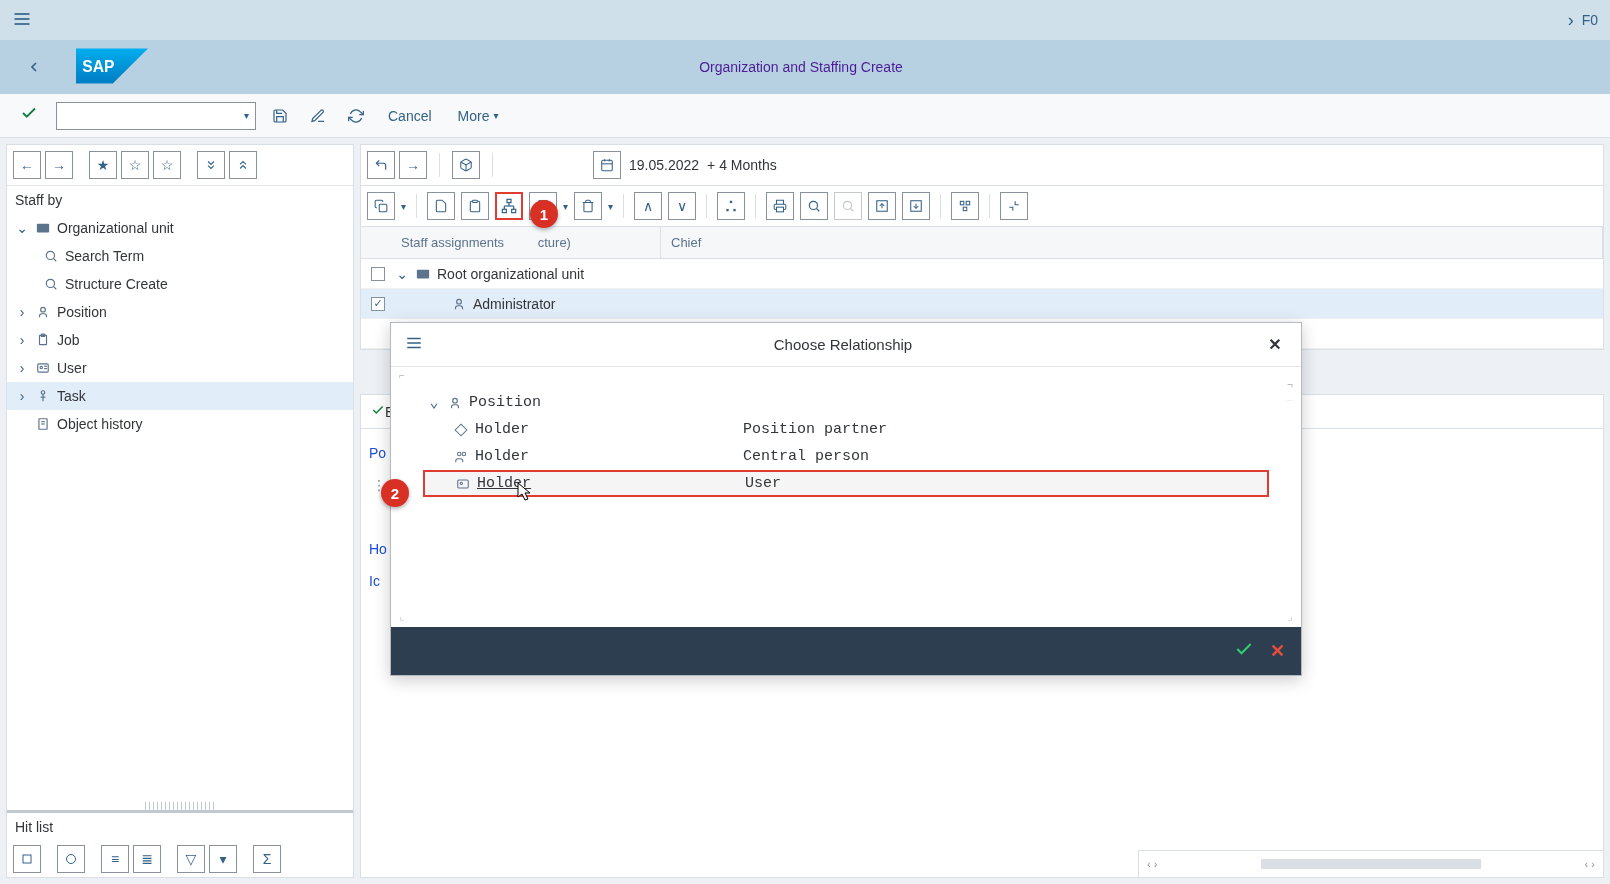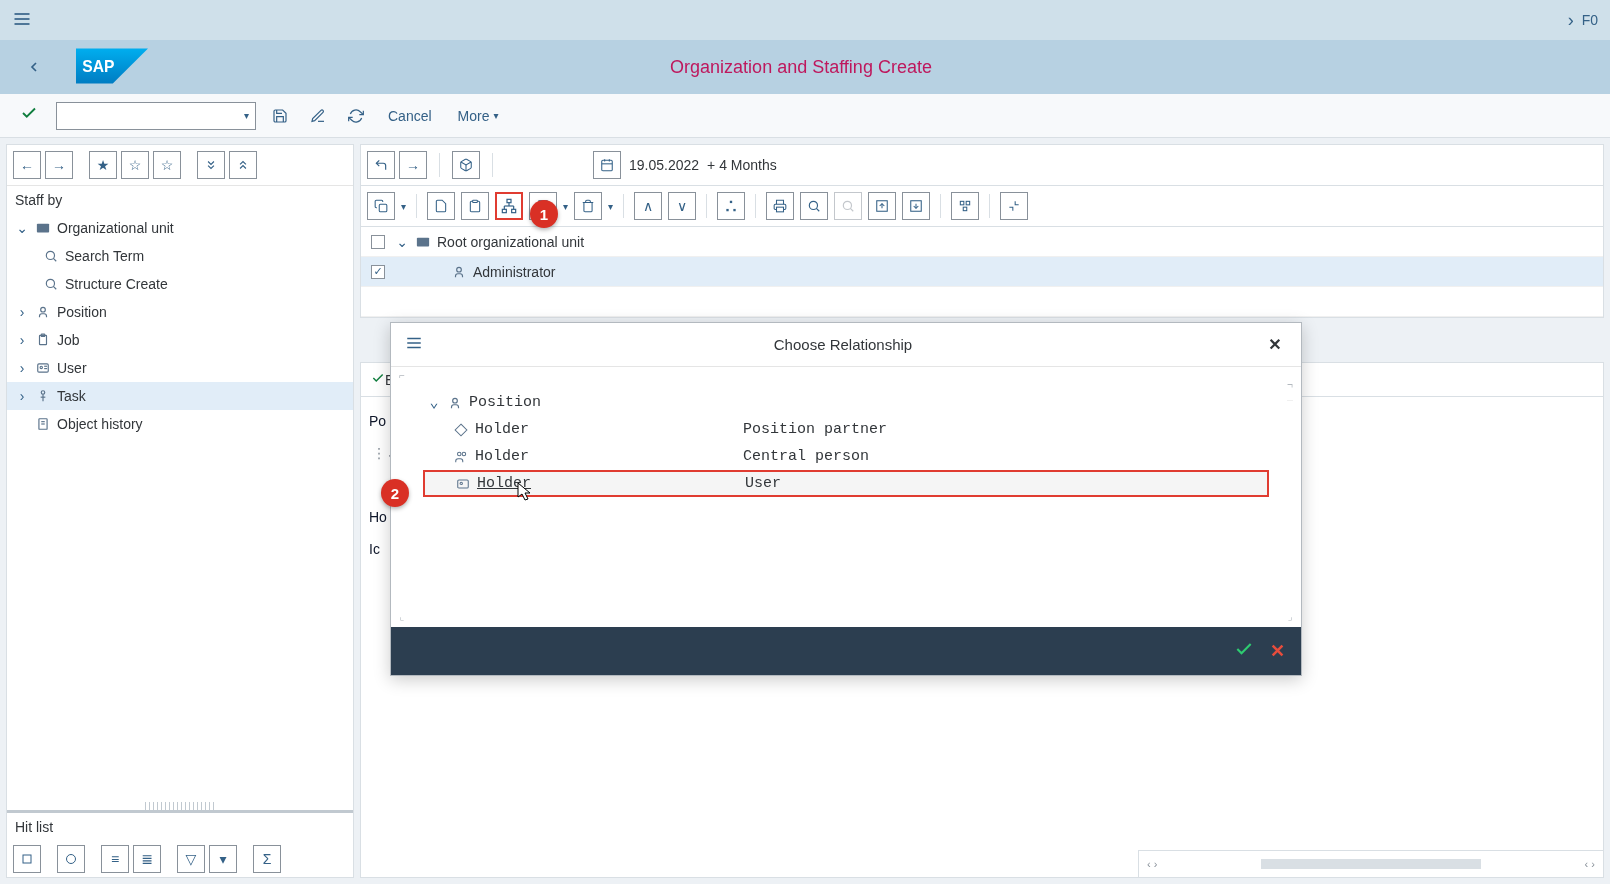--- a/index.html
+++ b/index.html
@@ -9,21 +9,21 @@
   .topbar { height: 40px; background: #cfe0ea; display: flex; align-items: center; padding: 0 12px; justify-content: space-between; }
   .topbar-left { display: flex; align-items: center; }
   .topbar-right { display: flex; align-items: center; gap: 8px; color: #346187; }
   .hamburger { cursor: pointer; }
   .hamburger svg { width: 20px; height: 20px; stroke: #346187; }
   
   
   .header { height: 54px; background: #b7d1e2; display: flex; align-items: center; padding: 0 16px; justify-content: space-between; }
   .back-btn { width: 36px; height: 36px; display: flex; align-items: center; justify-content: center; cursor: pointer; color: #346187; font-size: 20px; }
   .sap-logo { margin-left: 24px; }
-  .header-title { flex: 1; text-align: center; font-size: 18px; color: #be185d; padding-right: 140px; }
+  .header-title { flex: 1; text-align: center; font-size: 14px; color: #4c1d95; padding-right: 140px; }
   
   
   .action-bar { height: 44px; background: #f7f9fb; border-bottom: 1px solid #d9dfe4; display: flex; align-items: center; padding: 0 12px; gap: 10px; }
   .check-icon { color: #107e3e; font-size: 18px; padding: 0 8px; }
   .combo-input { width: 200px; height: 28px; border: 1px solid #89919a; background: #fff; display: flex; align-items: center; justify-content: flex-end; padding-right: 6px; }
   .icon-btn { width: 28px; height: 28px; display: flex; align-items: center; justify-content: center; cursor: pointer; color: #346187; }
   .icon-btn svg { width: 16px; height: 16px; }
   .text-btn { color: #346187; padding: 0 8px; cursor: pointer; font-size: 14px; }
   .more-btn { display: flex; align-items: center; gap: 4px; }
   
@@ -67,21 +67,21 @@
   .tr.selected { background: #e1edf8; gap: 20px; }
   .td-check { width: 34px; display: flex; align-items: center; justify-content: center; }
   .td-tree { flex: 1; display: flex; align-items: center; gap: 6px; }
   .checkbox { width: 14px; height: 14px; border: 1px solid #89919a; background: #fff; display: inline-flex; align-items: center; justify-content: center; }
   .checkbox.checked::after { content: '✓'; color: #346187; font-size: 11px; }
   
   
   .detail-bar { background: #fff; border: 1px solid #d9dfe4; margin-top: 44px; padding: 6px 10px; display: flex; align-items: center; }
   .detail-body { background: #fff; border: 1px solid #d9dfe4; border-top: none; padding: 8px; flex: 1; }
   .detail-row { display: flex; align-items: center; gap: 10px; height: 32px; }
-  .detail-label { width: 26px; color: #0f172a; font-size: 14px; }
+  .detail-label { width: 26px; color: #1d4ed8; font-size: 14px; }
   .detail-pad { width: 34px; }
   
   
   .dialog { position: absolute; left: 30px; top: 178px; width: 912px; background: #fff; border: 1px solid #b3b9bf; box-shadow: 0 4px 16px rgba(0,0,0,0.2); z-index: 100; }
   .dialog-header { height: 44px; display: flex; align-items: center; padding: 12px 14px; border-bottom: 1px solid #e5e5e5; }
   .dialog-title { flex: 1; text-align: center; font-size: 15px; color: #32363a; }
   .dialog-close { width: 24px; height: 24px; display: flex; align-items: center; justify-content: center; cursor: pointer; color: #32363a; font-size: 16px; font-weight: bold; }
   .dialog-menu { cursor: pointer; }
   .dialog-body { padding: 12px; min-height: 260px; font-family: 'Courier New', monospace; font-size: 15px; position: relative; }
   .corner { color: #b3b9bf; font-size: 10px; position: absolute; }
@@ -447,20 +447,27 @@
       <div class="tb-btn">
           <svg width="14" height="14" viewBox="0 0 24 24" fill="none" stroke="#346187" stroke-width="1.8">
             <polyline points="4 14 10 14 10 20"></polyline>
             <polyline points="20 10 14 10 14 4"></polyline>
           </svg>
         </div>
     </div>
 
     <div class="annot-badge" style="left:170px; top:56px;">1</div>
 
+    <div class="table-header">
+      <div class="th th1">
+        <span>Staff assignments</span>
+        <span style="margin-left:30px">cture)</span>
+      </div>
+      <div class="th th2">Chief</div>
+    </div>
 
     <div class="table-body">
       <div class="tr">
         <div class="td-check">
             <span class="checkbox"></span>
           </div>
         <div class="td-tree">
           <span class="expander">⌄</span>
           <span class="tree-icon">
               <svg viewBox="0 0 16 16" fill="#5b738b">

